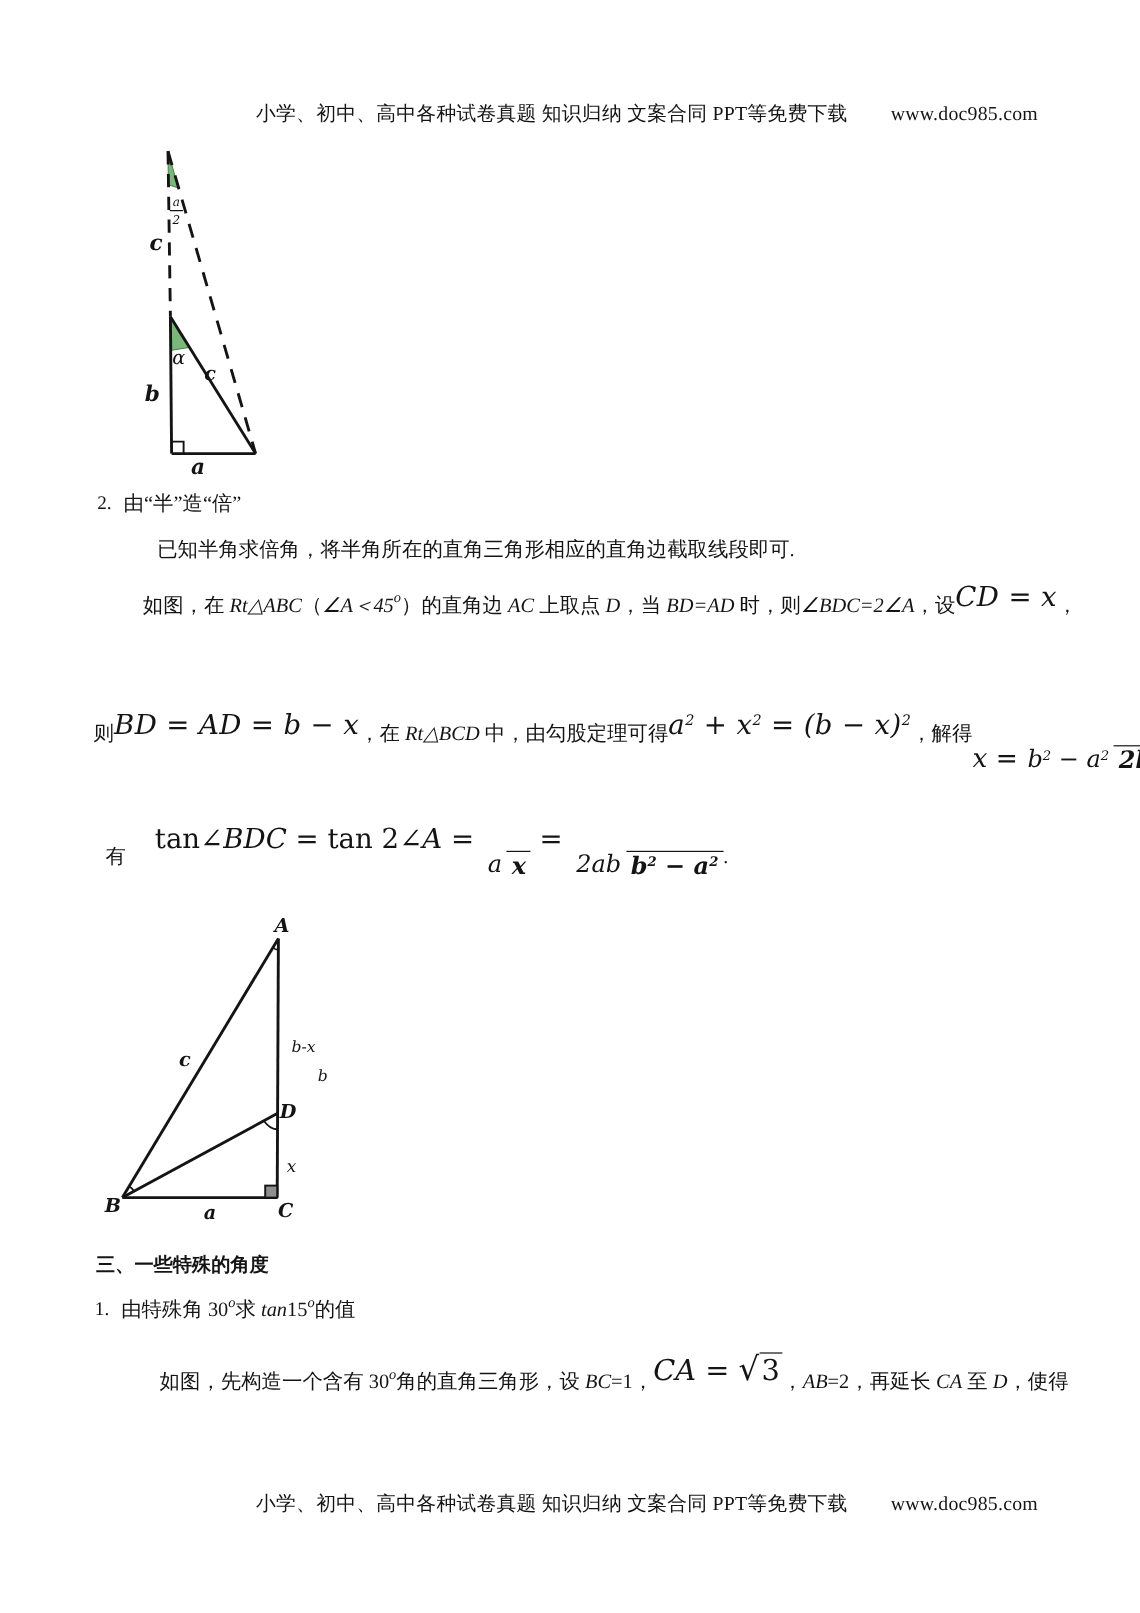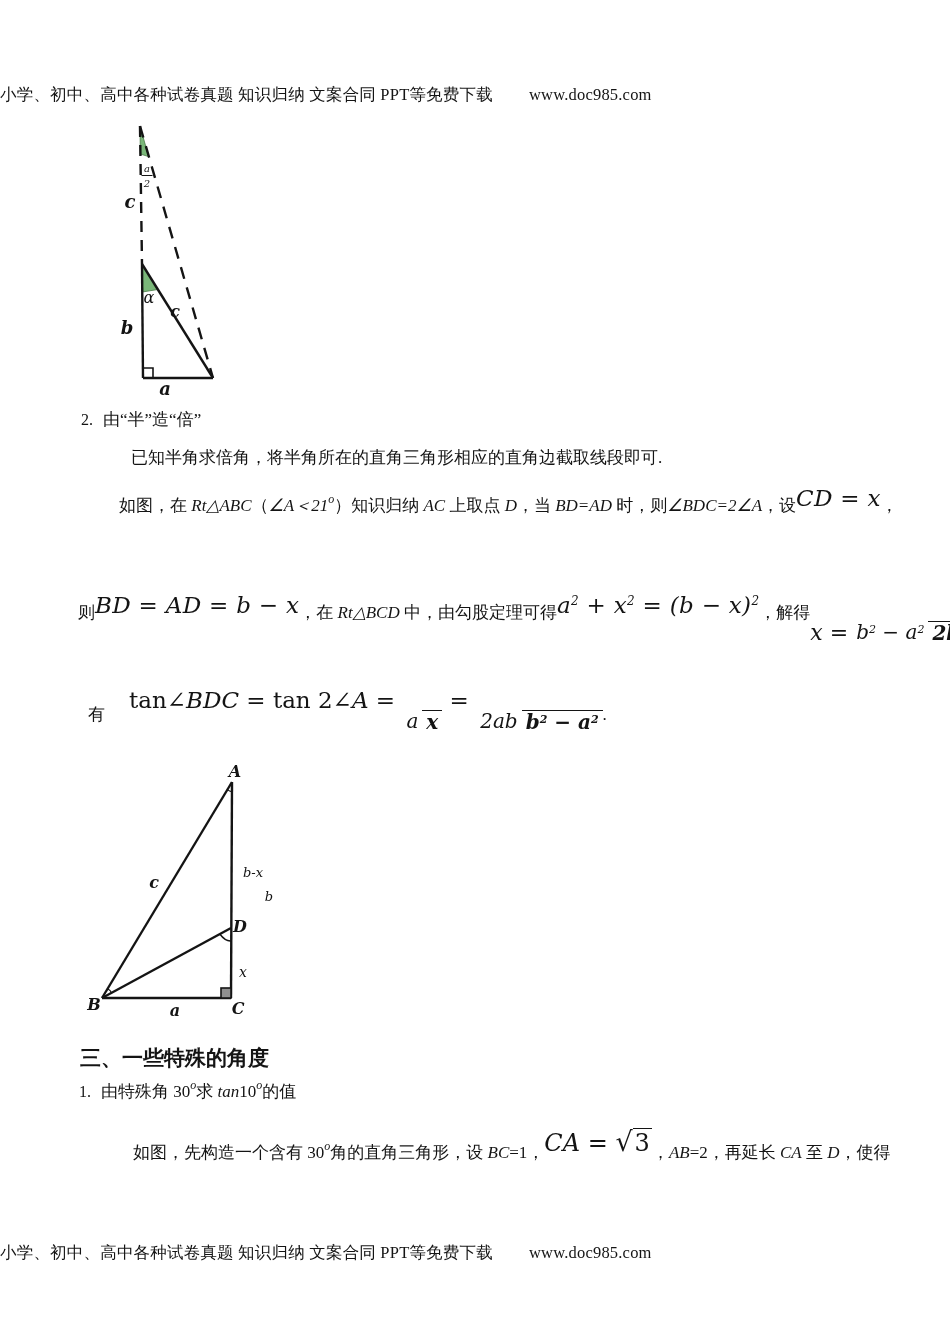--- a/index.html
+++ b/index.html
@@ -4,37 +4,37 @@
 <style>
   html,body { margin:0; padding:0; }
   body {
     width:950px; height:1344px; position:relative; background:#ffffff;
     color:#141414; font-family:"Liberation Serif", serif;
     -webkit-font-smoothing:antialiased;
   }
   .abs { position:absolute; }
   .cn { font-size:17px; line-height:1.45; }
   .nowrap { white-space:nowrap; }
-  .hdr { left:0; width:865px; text-align:left; font-size:16.5px; letter-spacing:0.2px; }
+  .hdr { left:0; width:865px; text-align:right; font-size:16.5px; letter-spacing:0.2px; }
   .hdr .url { margin-left:36px; }
   .it { font-style:italic; }
   .mth { font-family:"DejaVu Serif", serif; font-style:italic; }
   .f23 { font-size:23px; vertical-align:5px; letter-spacing:0.3px;margin-top:40px; }
   .sp { font-size:12px; position:relative; top:-8px; }
   .frac {
     display:inline-flex; flex-direction:row; text-align:center;
     line-height:1.12; font-family:"DejaVu Serif", serif; font-style:italic;
     vertical-align:-22px; font-size:20px;
   }
   .frac .nm { padding:0 4px; }
   .frac .dn { border-top:1.5px solid #141414; padding:0 4px;font-weight:bold; }
   .frwrap { display:inline-flex; align-items:center; vertical-align:-22px; }
   .frwrap .lead { font-family:"DejaVu Serif", serif; font-style:italic; font-size:22px; margin-right:4px; }
   .tanline .frac { vertical-align:-20px; }
-  .heading { font-family:"Liberation Sans", sans-serif; font-weight:700; font-size:21px; }
+  .heading { font-family:"Liberation Sans", sans-serif; font-weight:700; font-size:16px; }
   .itemrow { display:flex; }
   .itemrow .no { width:22px; flex:0 0 22px; font-size:16px; }
   .radical { font-style:normal; }
   .radicand { font-style:normal; border-top:1.6px solid #141414; padding:0 2px; }
   svg text { fill:#141414; }
   .svgl { font-family:"DejaVu Serif", serif; font-weight:bold; font-style:italic; }
   .svgs { font-family:"DejaVu Serif", serif; font-style:italic; }
 </style>
 </head>
 <body>
@@ -71,21 +71,21 @@
 </div>
 
 <div class="abs itemrow cn" style="left:81px; top:408px;">
   <span class="no">2.</span>
   <span>由“半”造“倍”</span>
 </div>
 
 <div class="abs cn" style="left:131px; top:446px;">已知半角求倍角，将半角所在的直角三角形相应的直角边截取线段即可.</div>
 
 <div class="abs cn nowrap" style="left:119px; top:482px;">
-  <span>如图，在 </span><span class="it">Rt△ABC</span><span>（</span><span class="it">∠A＜21</span><span class="sp it">o</span><span>）知识归纳 </span><span class="it">AC</span><span> 上取点 </span><span class="it">D</span><span>，当 </span><span class="it">BD=AD</span><span> 时，则</span><span class="it">∠BDC=2∠A</span><span>，设</span><span class="mth f23">CD = x</span><span>，</span>
+  <span>如图，在 </span><span class="it">Rt△ABC</span><span>（</span><span class="it">∠A＜45</span><span class="sp it">o</span><span>）的直角边 </span><span class="it">AC</span><span> 上取点 </span><span class="it">D</span><span>，当 </span><span class="it">BD=AD</span><span> 时，则</span><span class="it">∠BDC=2∠A</span><span>，设</span><span class="mth f23">CD = x</span><span>，</span>
 </div>
 
 <div class="abs cn nowrap" style="left:78px; top:566px; line-height:78px; height:78px;">
   <span>则</span><span class="mth f23">BD = AD = b − x</span><span>，在 </span><span class="it">Rt△BCD</span><span> 中，由勾股定理可得</span><span class="mth f23"><span>a</span><span class="sp">2</span><span> + x</span><span class="sp">2</span><span> = (b − x)</span><span class="sp">2</span></span><span>，解得</span><span class="frwrap">
       <span class="lead">x = </span>
       <span class="frac" style="vertical-align:0;">
         <span class="nm"><span>b</span><span class="sp" style="font-size:11px; top:-6px;">2</span><span> − a</span><span class="sp" style="font-size:11px; top:-6px;">2</span></span>
         <span class="dn">2b</span>
       </span>
     </span><span>，故</span>
@@ -120,21 +120,21 @@
     <text x="184" y="141" font-size="13" text-anchor="middle" class="svgs">b</text>
     <text x="158" y="217" font-size="14" text-anchor="middle" class="svgs">x</text>
     <text x="90" y="256" font-size="16" text-anchor="middle" class="svgl">a</text>
   </svg>
 </div>
 
 <div class="abs heading" style="left:80px; top:1044px;">三、一些特殊的角度</div>
 
 <div class="abs itemrow cn" style="left:79px; top:1080px;">
   <span class="no">1.</span>
-  <span class="nowrap"><span>由特殊角 30</span><span class="sp it">o</span><span>求 </span><span class="it">tan</span><span>10</span><span class="sp it">o</span><span>的值</span></span>
+  <span class="nowrap"><span>由特殊角 30</span><span class="sp it">o</span><span>求 </span><span class="it">tan</span><span>15</span><span class="sp it">o</span><span>的值</span></span>
 </div>
 
 <div class="abs cn nowrap" style="left:133px; top:1122px; line-height:40px; height:40px;">
   <span>如图，先构造一个含有 30</span><span class="sp it">o</span><span>角的直角三角形，设 </span><span class="it">BC</span><span>=1，</span><span class="mth" style="font-size:24px; vertical-align:7px;"><span>CA = </span><span class="radical" style="font-size:27px;">√</span><span class="radicand">3</span></span><span>，</span><span class="it">AB</span><span>=2，再延长 </span><span class="it">CA</span><span> 至 </span><span class="it">D</span><span>，使得</span>
 </div>
 
 <div class="abs hdr" style="top:1242px;">
   <span>小学、初中、高中各种试卷真题 知识归纳 文案合同 PPT等免费下载</span><span class="url">www.doc985.com</span>
 </div>
 

